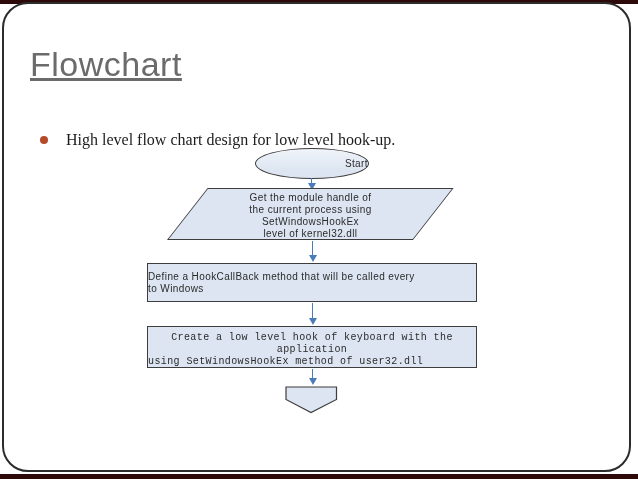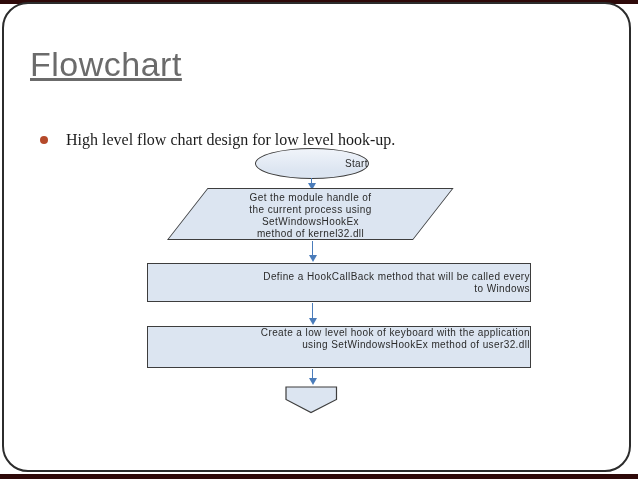--- a/index.html
+++ b/index.html
@@ -51,28 +51,28 @@
     transform:skewX(-38deg);transform-origin:0 100%;
     background:var(--c-shape-fill,#dce5f1);
     border:1px solid var(--c-shape-border,#3d3d3d);
     box-sizing:border-box;
   }
   .para-text{
     position:absolute;inset:0;display:flex;flex-direction:column;
     align-items:center;justify-content:flex-end;
   }
   .process-rect{
-    position:absolute;left:147px;width:384px;
+    position:absolute;left:147px;width:330px;
     background:var(--c-shape-fill,#dce5f1);
     border:1px solid var(--c-shape-border,#3d3d3d);
     box-sizing:border-box;
-    display:flex;flex-direction:column;align-items:flex-end;
+    display:flex;flex-direction:column;align-items:flex-start;
   }
   .process-rect.r1{top:263px;height:39px;justify-content:center;}
-  .process-rect.r2{top:326px;height:42px;justify-content:flex-start;}
+  .process-rect.r2{top:326px;height:42px;justify-content:flex-start;padding-top:5px;font-family:Liberation Mono, monospace;}
   .flow-arrow{position:absolute;width:9px;display:flex;flex-direction:column;align-items:center;}
   .flow-arrow .shaft{width:1px;background:var(--c-arrow,#4a7cba);}
   .flow-arrow .head{
     width:0;height:0;
     border-left:4.5px solid transparent;border-right:4.5px solid transparent;
     border-top:7px solid var(--c-arrow,#4a7cba);
   }
   .offpage-svg{position:absolute;left:285px;top:386px;}
 </style>
 </head>
@@ -97,21 +97,21 @@
   <div class="shaft" style="height:5px;"></div>
   <div class="head"></div>
 </div>
 
 <div class="para-wrap">
   <div class="para-skew"></div>
   <div class="para-text">
     <div class="node-text">Get the module handle of</div>
     <div class="node-text">the current process using</div>
     <div class="node-text">SetWindowsHookEx</div>
-    <div class="node-text">method of kernel32.dll</div>
+    <div class="node-text">level of kernel32.dll</div>
   </div>
 </div>
 
 <div class="flow-arrow" style="left:308px;top:241px;">
   <div class="shaft" style="height:14px;"></div>
   <div class="head"></div>
 </div>
 
 <div class="process-rect r1">
   <div class="node-text">Define a HookCallBack method that will be called every</div>

